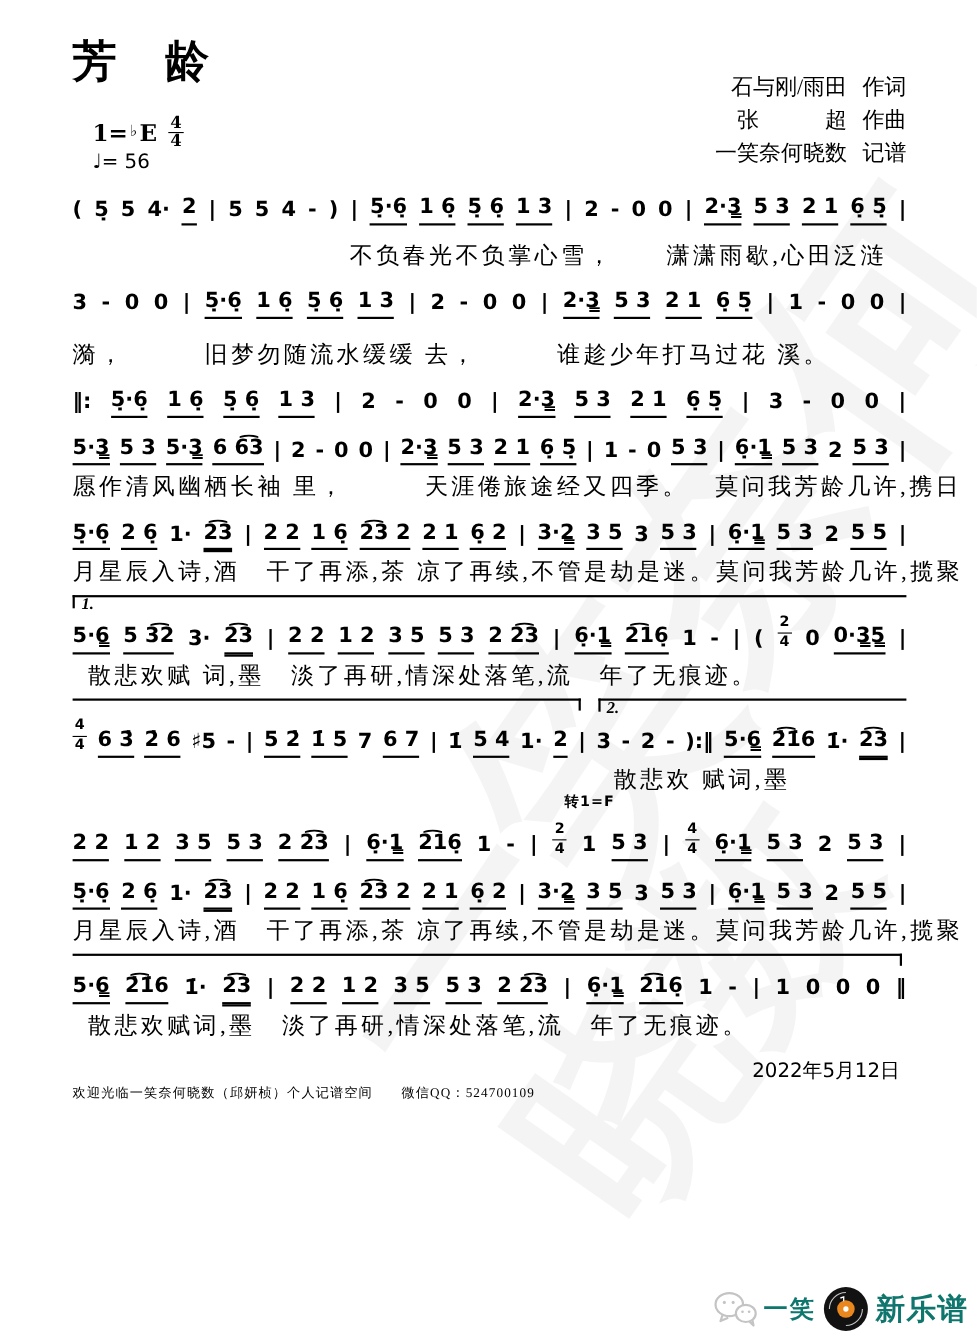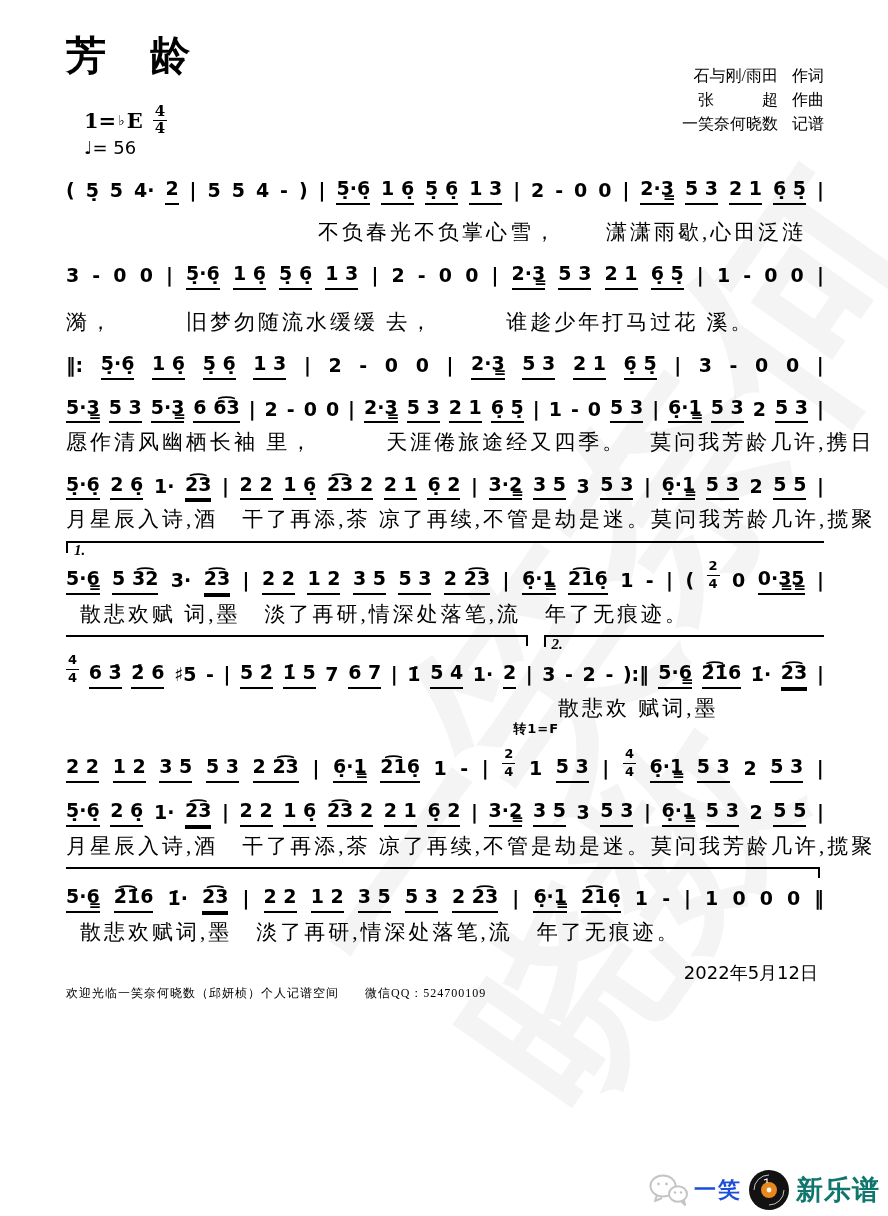--- a/index.html
+++ b/index.html
@@ -11,21 +11,21 @@
   }
   .page{position:relative;z-index:1;width:100%;height:100%;box-sizing:border-box;padding:8px 64px 0 66px;}
   .wm{position:absolute;z-index:0;color:rgba(0,0,0,0.045);font-weight:bold;
       pointer-events:none;white-space:nowrap;font-family:"Liberation Serif",serif;}
   .wm1{font-size:230px;left:150px;top:430px;transform:rotate(-55deg);}
   .wm2{font-size:200px;left:430px;top:780px;transform:rotate(-55deg);}
 
   h1.title{margin:26px 0 0;text-align:left;font-size:40px;font-weight:bold;letter-spacing:2px;line-height:1.1;}
 
   .header{position:relative;height:86px;}
-  .credits{position:absolute;right:0;top:-14px;text-align:right;font-size:16px;line-height:1.5;}
+  .credits{position:absolute;right:0;top:-14px;text-align:right;font-size:20px;line-height:1.5;}
   .credit-row{white-space:pre;}
   .credit-row .crole{margin-left:14px;}
   .meta{position:absolute;left:18px;top:26px;font-family:"DejaVu Serif",serif;}
   .keyline{font-size:21px;font-weight:bold;display:flex;align-items:center;gap:2px;}
   .keyline sup{font-size:14px;vertical-align:super;line-height:0;}
   .tempo{font-size:18px;margin-top:0;font-family:"DejaVu Sans",sans-serif;}
   .singer{position:absolute;left:0;right:0;top:34px;text-align:center;font-size:16px;}
 
   .frac{display:inline-flex;flex-direction:column;align-items:center;font-size:13px;line-height:1.05;font-weight:bold;vertical-align:middle;margin-left:8px;}
   .frac .num{border-bottom:1.5px solid #000;padding:0 2px;}
@@ -50,21 +50,21 @@
   .anno{position:absolute;box-sizing:border-box;}
   .anno-bracket{top:-17px;height:12px;border-top:2px solid #000;border-left:2px solid #000;}
   .anno-bracket .lbl{position:absolute;left:6px;top:0px;font-style:italic;font-size:15px;font-weight:bold;line-height:1;}
   .anno-endline{top:-17px;height:11px;border-top:2px solid #000;border-right:2px solid #000;}
   .anno-text{top:-26px;font-weight:bold;font-size:13px;font-family:"DejaVu Sans",sans-serif;letter-spacing:1px;}
 
   .date{text-align:right;font-size:18px;margin-top:10px;padding-right:6px;font-family:"DejaVu Sans",sans-serif;}
   .welcome{font-size:12px;letter-spacing:1px;}
 
   .logo{position:absolute;right:8px;bottom:4px;display:flex;align-items:center;gap:5px;z-index:2;}
-  .logo-faint{color:#1d4ed8;font-size:22px;font-weight:bold;letter-spacing:2px;}
+  .logo-faint{color:#0f766e;font-size:22px;font-weight:bold;letter-spacing:2px;}
   .logo-brand{font-size:27px;font-weight:900;color:#0f766e;font-family:"DejaVu Sans",sans-serif;letter-spacing:1px;}
 </style>
 </head>
 <body>
 
 <div class="wm wm1">一笑奈何</div>
 <div class="wm wm2">晓数</div>
 
 <main class="page">
 

